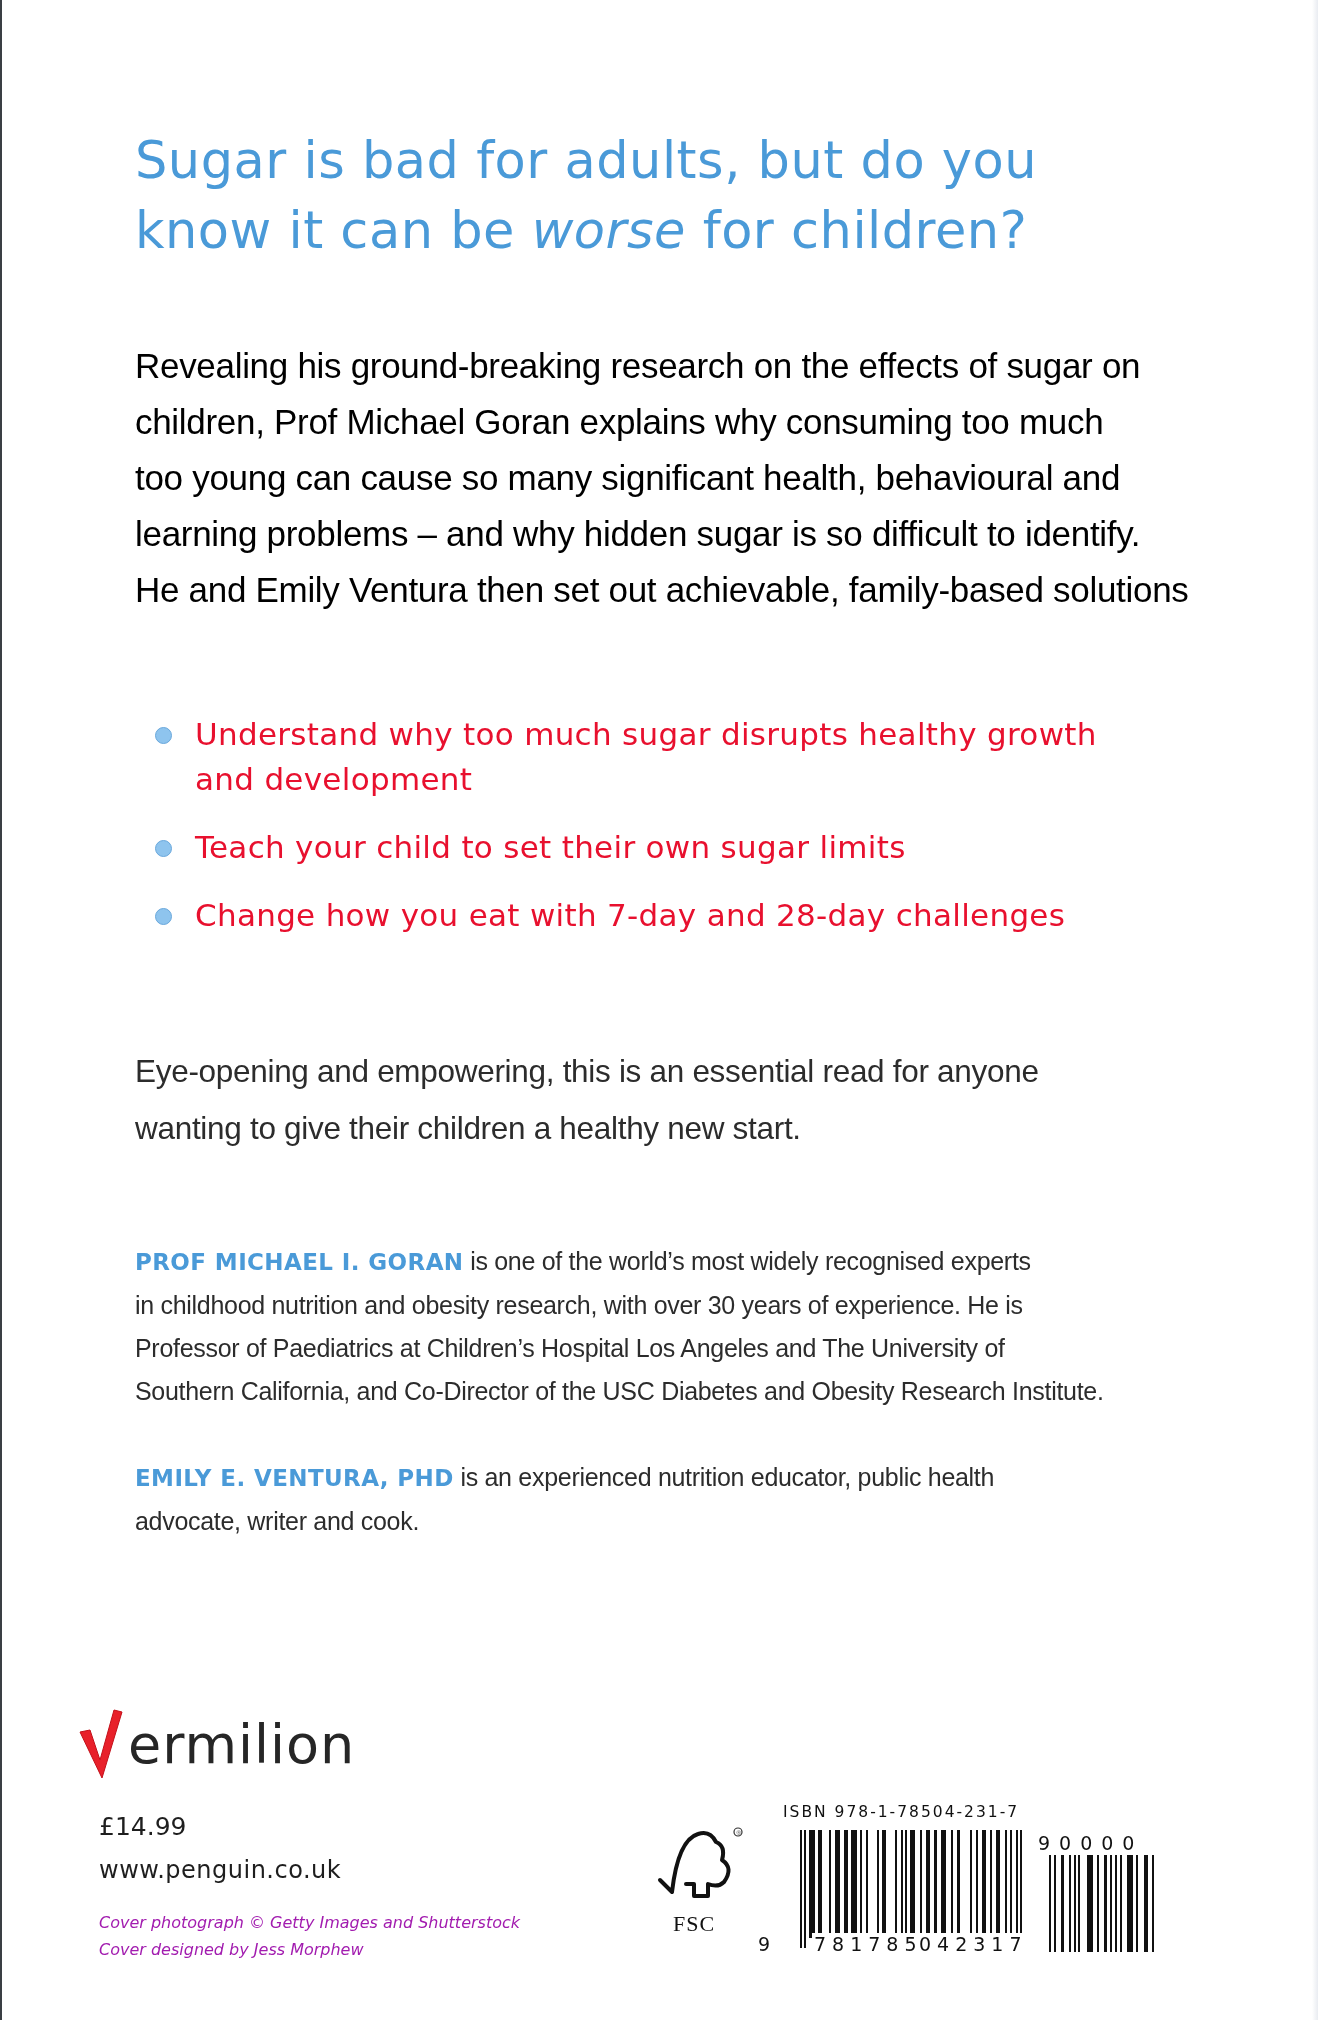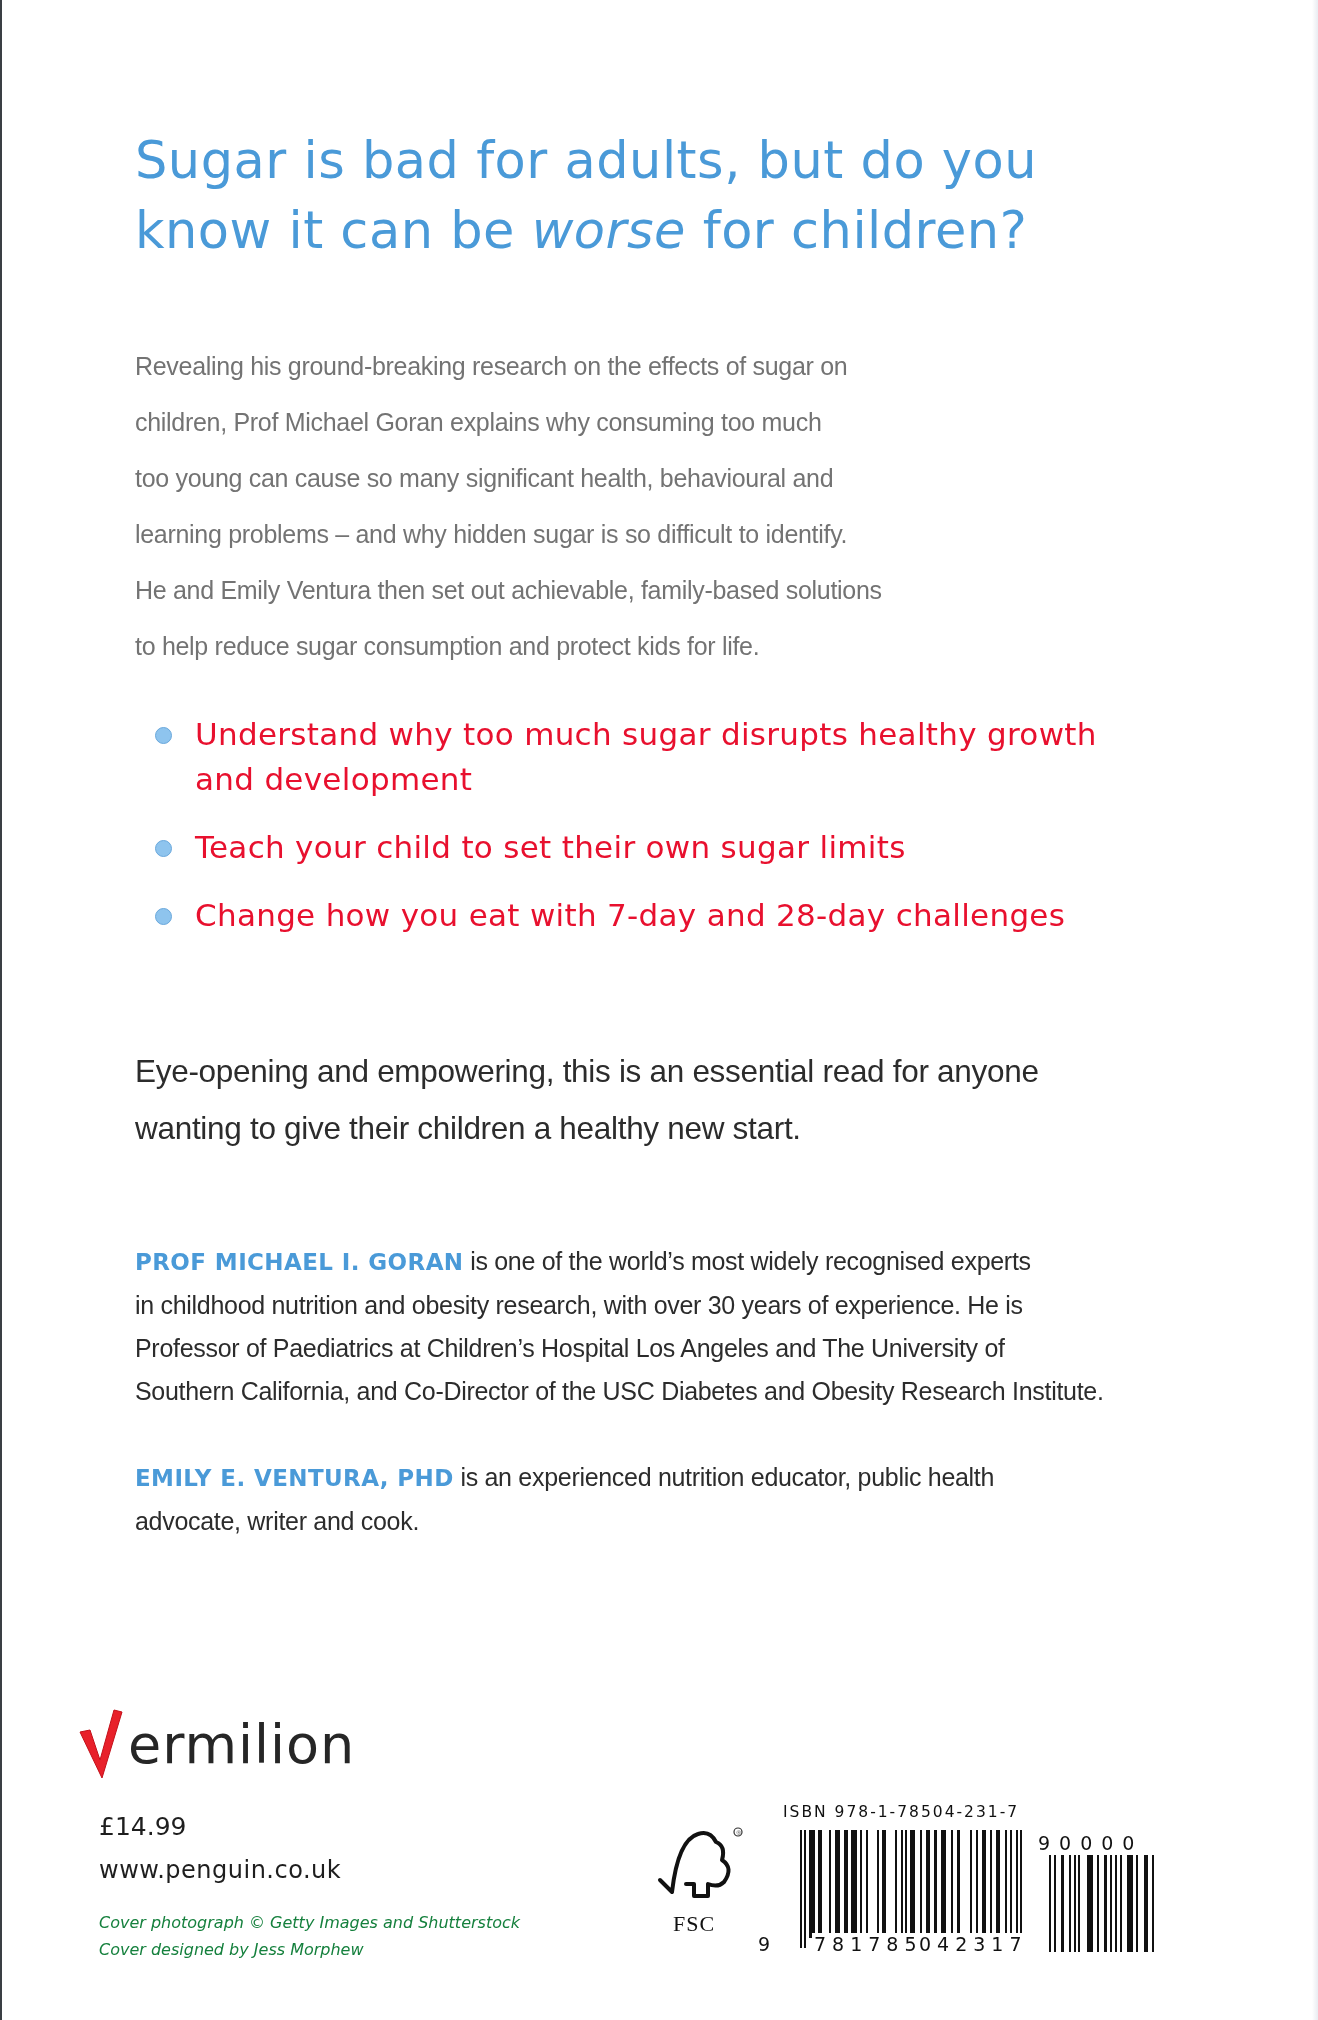--- a/index.html
+++ b/index.html
@@ -15,22 +15,22 @@
 
   .headline {
     position: absolute; left: 135px; top: 126px; width: 1150px;
     font-family: "DejaVu Sans", sans-serif; font-weight: 400;
     font-size: 51px; line-height: 70px; color: #4a9ad8; letter-spacing: 0.5px;
   }
   .headline em { font-style: italic; }
 
   .body-text {
     position: absolute; left: 135px; top: 338px; width: 1140px;
-    font-family: "Liberation Sans", sans-serif; font-size: 25px; line-height: 56px;
-    color: #737373; letter-spacing: -0.3px;
+    font-family: "Liberation Sans", sans-serif; font-size: 35px; line-height: 56px;
+    color: #000000; letter-spacing: -0.3px;
   }
   .body-text .ln { display: block; white-space: nowrap; }
 
   .bullets {
     position: absolute; left: 147px; top: 708px; width: 1150px; margin: 4px; padding: 0; list-style: none;
   }
   .bullet {
     position: relative; padding-left: 44px;
     font-family: "DejaVu Sans", sans-serif; font-size: 31px; line-height: 45px;
     color: #e8102e; margin-bottom: 23px; letter-spacing: 0.3px;
@@ -63,21 +63,21 @@
     display: flex; align-items: flex-end; gap: 6px;
   }
   .logo .v { width: 46px; height: 72px; margin-right: -2px; }
   .logo .word {
     font-family: "DejaVu Sans", sans-serif; font-size: 54px; line-height: 54px;
     color: #262626; letter-spacing: 1px; padding-bottom: 8px;
   }
 
   .price { position: absolute; left: 99px; top: 1812px; font-family: "DejaVu Sans", sans-serif; font-size: 25px; color: #1e1e1e; }
   .url { position: absolute; left: 99px; top: 1856px; font-family: "DejaVu Sans", sans-serif; font-size: 24px; color: #1e1e1e; letter-spacing: 0.5px; }
-  .credit { position: absolute; left: 99px; font-family: "DejaVu Sans", sans-serif; font-style: italic; font-size: 16px; color: #15803d; }
+  .credit { position: absolute; left: 99px; font-family: "DejaVu Sans", sans-serif; font-style: italic; font-size: 16px; color: #a21caf; }
   .credit1 { top: 1913px; }
   .credit2 { top: 1940px; }
 
   .fsc { position: absolute; left: 650px; top: 1820px; width: 100px; height: 110px; }
   .fsc-label { position: absolute; left: 0; top: 76px; width: 88px; text-align: center;
     font-family: "Liberation Serif", serif; font-size: 22px; color: #111; letter-spacing: 1px; margin-top: 15px; }
 
   .isbn-label { position: absolute; left: 783px; top: 1803px; font-family: "DejaVu Sans", sans-serif; font-size: 15.5px; color: #111; letter-spacing: 2px; }
   .barcode { position: absolute; left: 800px; top: 1830px; width: 225px; height: 118px; }
   .bar-digits { position: absolute; top: 1933px; font-family: "DejaVu Sans", sans-serif; font-size: 19px; color: #111; background: #fff; letter-spacing: 6px; }
@@ -97,21 +97,20 @@
   <span>Sugar is bad for adults, but do you</span><br>
   <span>know it can be </span><em>worse</em><span> for children?</span>
 </h1>
 
 <div class="body-text">
   <span class="ln">Revealing his ground-breaking research on the effects of sugar on</span>
   <span class="ln">children, Prof Michael Goran explains why consuming too much</span>
   <span class="ln">too young can cause so many significant health, behavioural and</span>
   <span class="ln">learning problems – and why hidden sugar is so difficult to identify.</span>
   <span class="ln">He and Emily Ventura then set out achievable, family-based solutions</span>
-  <span class="ln">to help reduce sugar consumption and protect kids for life.</span>
 </div>
 
 <ul class="bullets">
   <li class="bullet">
     <span class="dot"></span>
     <span class="ln">Understand why too much sugar disrupts healthy growth</span>
     <span class="ln">and development</span>
   </li>
   <li class="bullet">
     <span class="dot"></span>

